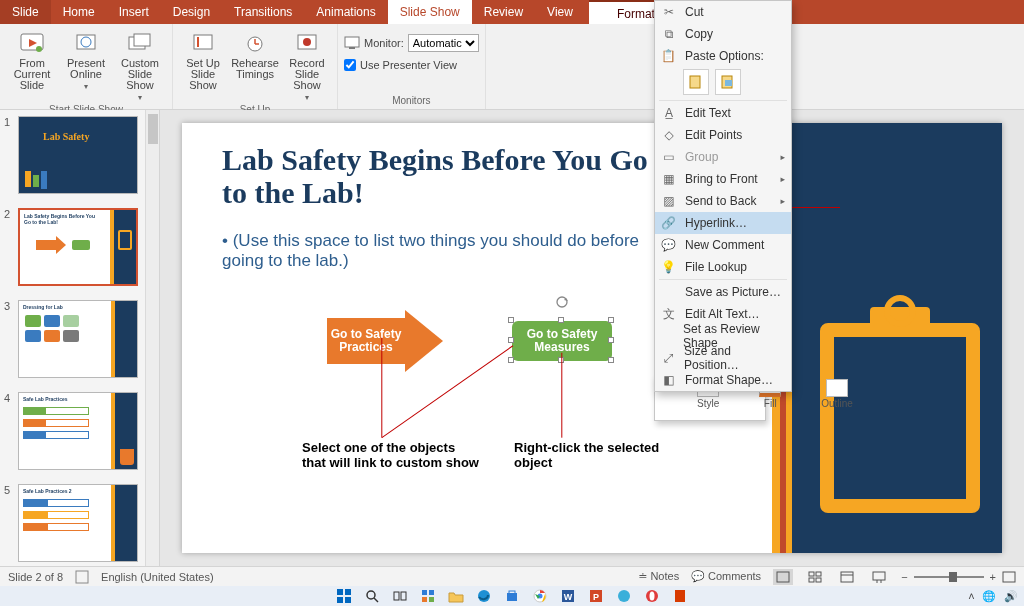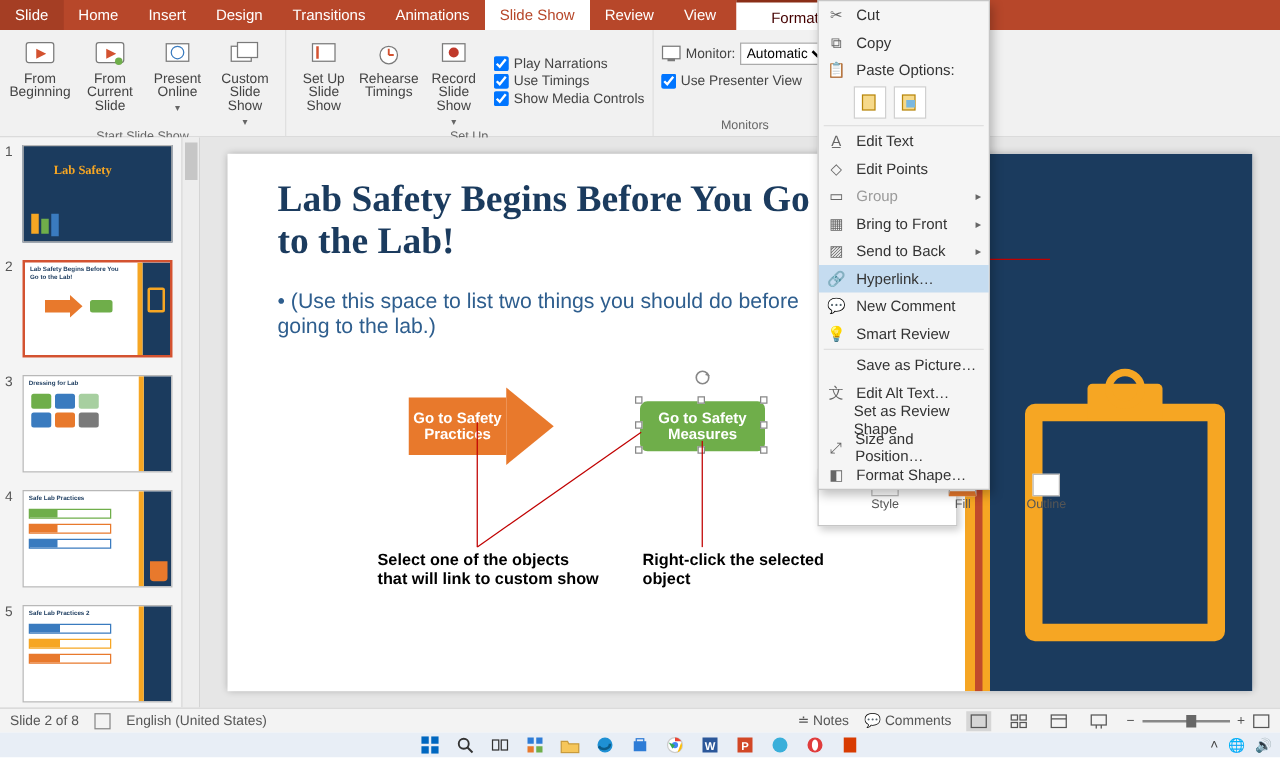--- a/index.html
+++ b/index.html
@@ -129,29 +129,20 @@
 
 <div class="ribbon">
 
   <div class="rgroup">
     <div class="rrow">
       <div class="rbtn">
         <div class="ic">
             <svg width="26" height="22">
               <rect x="2" y="2" width="22" height="16" rx="2" fill="#fff" stroke="#7A7A7A"></rect>
               <polygon points="10,7 18,11 10,15" fill="#D35230"></polygon>
-            </svg>
-          </div>
-        <div class="txt">From Beginning</div>
-      </div>
-      <div class="rbtn">
-        <div class="ic">
-            <svg width="26" height="22">
-              <rect x="2" y="2" width="22" height="16" rx="2" fill="#fff" stroke="#7A7A7A"></rect>
-              <polygon points="10,7 18,11 10,15" fill="#D35230"></polygon>
               <circle cx="20" cy="17" r="3" fill="#6FAE4A"></circle>
             </svg>
           </div>
         <div class="txt">From Current Slide</div>
       </div>
       <div class="rbtn small">
         <div class="ic">
             <svg width="22" height="20">
               <rect x="2" y="2" width="18" height="14" fill="#fff" stroke="#7A7A7A"></rect>
               <circle cx="11" cy="9" r="5" fill="none" stroke="#3A7BBF"></circle>
@@ -197,34 +188,20 @@
       </div>
       <div class="rbtn small">
         <div class="ic">
             <svg width="22" height="20">
               <rect x="2" y="2" width="18" height="14" fill="#fff" stroke="#7A7A7A"></rect>
               <circle cx="11" cy="9" r="4" fill="#C0392B"></circle>
             </svg>
           </div>
         <div class="txt">Record Slide Show</div>
           <span class="caret">▾</span>
-      </div>
-      <div style="display:flex;flex-direction:column;justify-content:center;gap:0;padding-left:4px;">
-        <label class="check">
-            <input type="checkbox" checked="" style="">
-            <span>Play Narrations</span>
-          </label>
-        <label class="check">
-            <input type="checkbox" checked="" style="">
-            <span>Use Timings</span>
-          </label>
-        <label class="check">
-            <input type="checkbox" checked="" style="">
-            <span>Show Media Controls</span>
-          </label>
       </div>
     </div>
     <div class="label">Set Up</div>
   </div>
 
   <div class="rgroup">
     <div style="display:flex;flex-direction:column;gap:6px;padding-top:6px;">
       <div class="mon-row">
         <span>
             <svg width="16" height="14">
@@ -432,21 +409,21 @@
   <div class="row hl">
       <span class="ic">🔗</span>
       <span>Hyperlink…</span>
     </div>
   <div class="row">
       <span class="ic">💬</span>
       <span>New Comment</span>
     </div>
   <div class="row">
       <span class="ic">💡</span>
-      <span>Smart Review</span>
+      <span>File Lookup</span>
     </div>
   <div class="sep"></div>
   <div class="row">
       <span class="ic"></span>
       <span>Save as Picture…</span>
     </div>
   <div class="row">
       <span class="ic">⽂</span>
       <span>Edit Alt Text…</span>
     </div>

